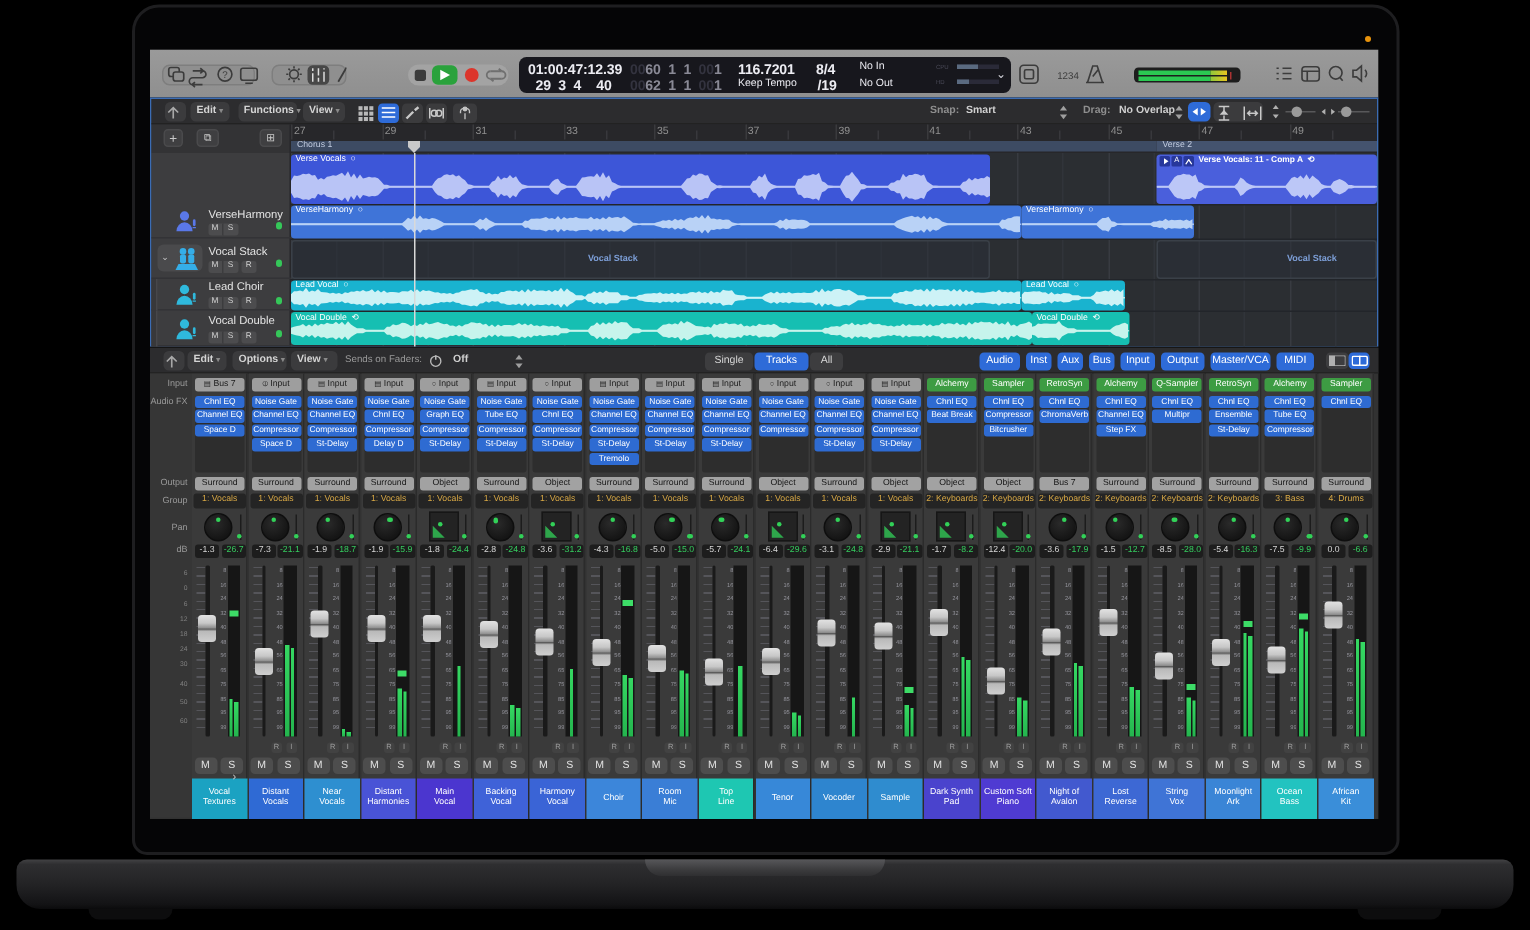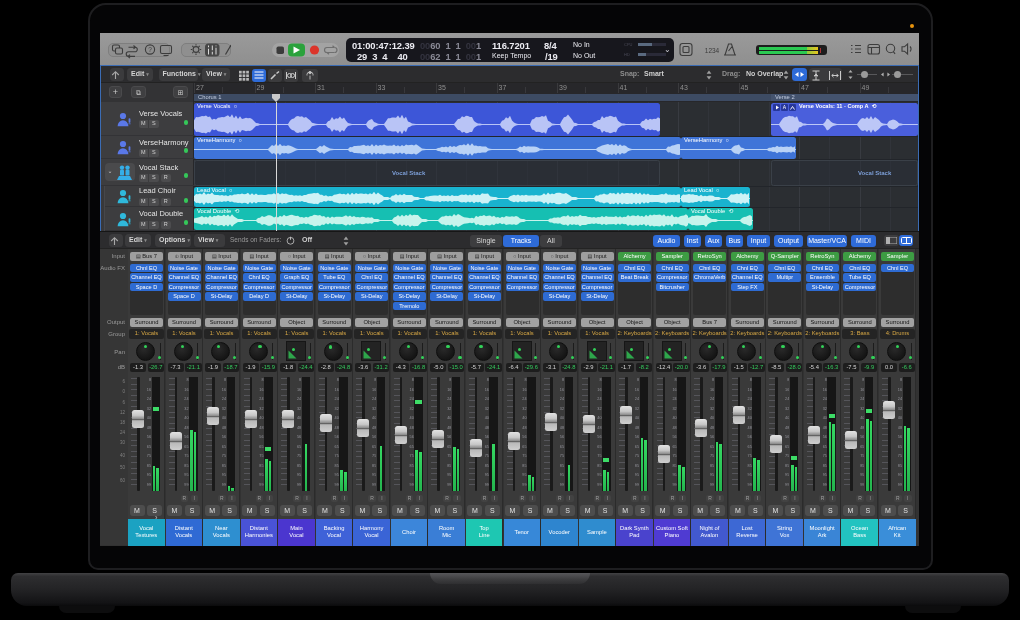--- a/index.html
+++ b/index.html
@@ -406,32 +406,20 @@
                 <line x1="0" y1="12.5" x2="65" y2="12.5" stroke="#c6f4ec" stroke-width="1" opacity="0.85"></line>
                 <path d="M0,9.8 L2,9.3 L4,7.7 L6,8.0 L8,7.6 L10,7.6 L12,7.8 L14,7.9 L16,7.9 L18,6.0 L20,8.7 L22,9.9 L24,10.9 L26,10.9 L28,10.9 L30,11.9 L32,11.9 L34,11.9 L36,11.9 L38,11.9 L40,11.9 L42,11.9 L44,11.9 L46,11.9 L48,11.9 L50,11.9 L52,11.9 L54,10.1 L56,9.0 L58,8.7 L60,7.7 L62,7.1 L64,8.4 L64,16.6 L62,17.9 L60,17.3 L58,16.3 L56,16.0 L54,14.9 L52,13.1 L50,13.1 L48,13.1 L46,13.1 L44,13.1 L42,13.1 L40,13.1 L38,13.1 L36,13.1 L34,13.1 L32,13.1 L30,13.1 L28,14.1 L26,14.1 L24,14.1 L22,15.1 L20,16.3 L18,19.0 L16,17.1 L14,17.1 L12,17.2 L10,17.4 L8,17.4 L6,17.0 L4,17.3 L2,15.7 L0,15.2 Z" fill="#c6f4ec"></path>
               </svg>
 </div>
 <div class="abs" style="left:82px;top:0;width:1px;height:129px;background:#d9d9d9;z-index:5"></div>
 </div>
 <svg class="abs" style="left:170px;top:27px;z-index:6" width="10" height="10" viewBox="0 0 10 10">
             <path d="M1 1 h8 v4 l-4 4 l-4-4 Z" fill="#c9c9c9"></path>
           </svg>
 <div class="hdrcol" style="top:36px;height:129px">
-<div class="hrow" style="top:0px;height:34px">
-<svg class="abs" style="left:16px;top:10px" width="14" height="15" viewBox="0 0 14 15">
-<circle cx="6" cy="4" r="3.1" fill="#5a78e8"></circle>
-                <path d="M0.6 14.2 a5.4 6 0 0 1 10.8 0 Z" fill="#5a78e8"></path>
-<rect x="11.6" y="6.2" width="1.8" height="4.6" rx="0.9" fill="#5a78e8"></rect>
-                <path d="M11.4 11.8 h2.2" stroke="#5a78e8" stroke-width="0.8"></path>
-              </svg>
-<div class="tname" style="top:7px">Verse Vocals</div>
-<div class="msb msL" style="left:38px;top:18px">M</div>
-<div class="msb msR2" style="left:48px;top:18px">S</div>
-<div class="gdot" style="left:82.5px;top:18px;width:4.5px;height:4.5px"></div>
-</div>
 <div class="hrow" style="top:34px;height:23px">
 <svg class="abs" style="left:16px;top:4px" width="14" height="15" viewBox="0 0 14 15">
 <circle cx="6" cy="4" r="3.1" fill="#5a78e8"></circle>
                 <path d="M0.6 14.2 a5.4 6 0 0 1 10.8 0 Z" fill="#5a78e8"></path>
 <rect x="11.6" y="6.2" width="1.8" height="4.6" rx="0.9" fill="#5a78e8"></rect>
                 <path d="M11.4 11.8 h2.2" stroke="#5a78e8" stroke-width="0.8"></path>
               </svg>
 <div class="tname" style="top:2px">VerseHarmony</div>
 <div class="msb msL" style="left:38px;top:13px">M</div>
 <div class="msb msR2" style="left:48px;top:13px">S</div>

